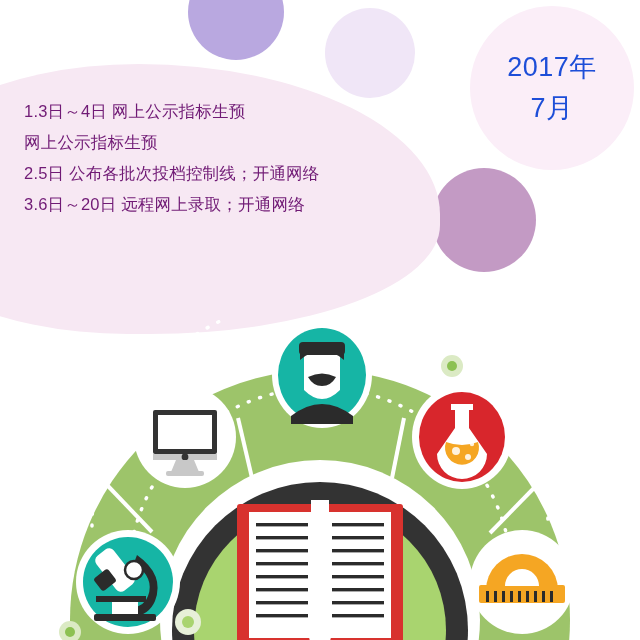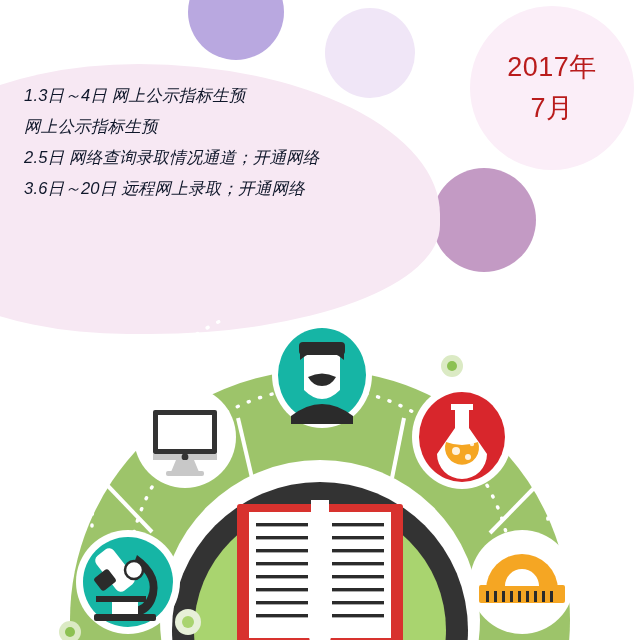--- a/index.html
+++ b/index.html
@@ -52,36 +52,35 @@
   
   #date-badge {
     position: absolute;
     left: 470px; top: 6px;
     width: 164px; height: 164px;
     display: flex;
     flex-direction: column;
     align-items: center;
     justify-content: center;
     gap: 14px;
-    color: #b91c1c;
+    color: #1d4ed8;
   }
   #date-badge .date-line {
     font-size: 27px;
     letter-spacing: 0.5px;
     line-height: 1;
     white-space: nowrap;
   }
 
   
   #schedule {
     position: absolute;
-    left: 24px; top: 80px;
+    left: 24px; top: 96px;
     width: 420px;
-    color: #0f172a;
-    font-style: italic;
+    color: #701a75;
   }
   #schedule .sched-line {
     font-size: 16.5px;
     line-height: 31px;
     white-space: nowrap;
     letter-spacing: 0.2px;
   }
 
   
   #illustration {
@@ -104,21 +103,21 @@
   <div id="pink-blob"></div>
 
   <div id="date-badge">
     <div class="date-line">2017年</div>
     <div class="date-line">7月</div>
   </div>
 
   <div id="schedule">
     <div class="sched-line">1.3日～4日  网上公示指标生预</div>
     <div class="sched-line">网上公示指标生预</div>
-    <div class="sched-line">2.5日  网络查询录取情况通道；开通网络</div>
+    <div class="sched-line">2.5日  公布各批次投档控制线；开通网络</div>
     <div class="sched-line">3.6日～20日  远程网上录取；开通网络</div>
   </div>
 
   <div id="illustration">
     <svg width="640" height="320" viewBox="0 0 640 320" xmlns="http://www.w3.org/2000/svg">
 
       <g>
         <circle cx="320" cy="300" r="250" fill="#9dc46a"></circle>
         <circle cx="320" cy="300" r="160" fill="#ffffff"></circle>
       </g>

